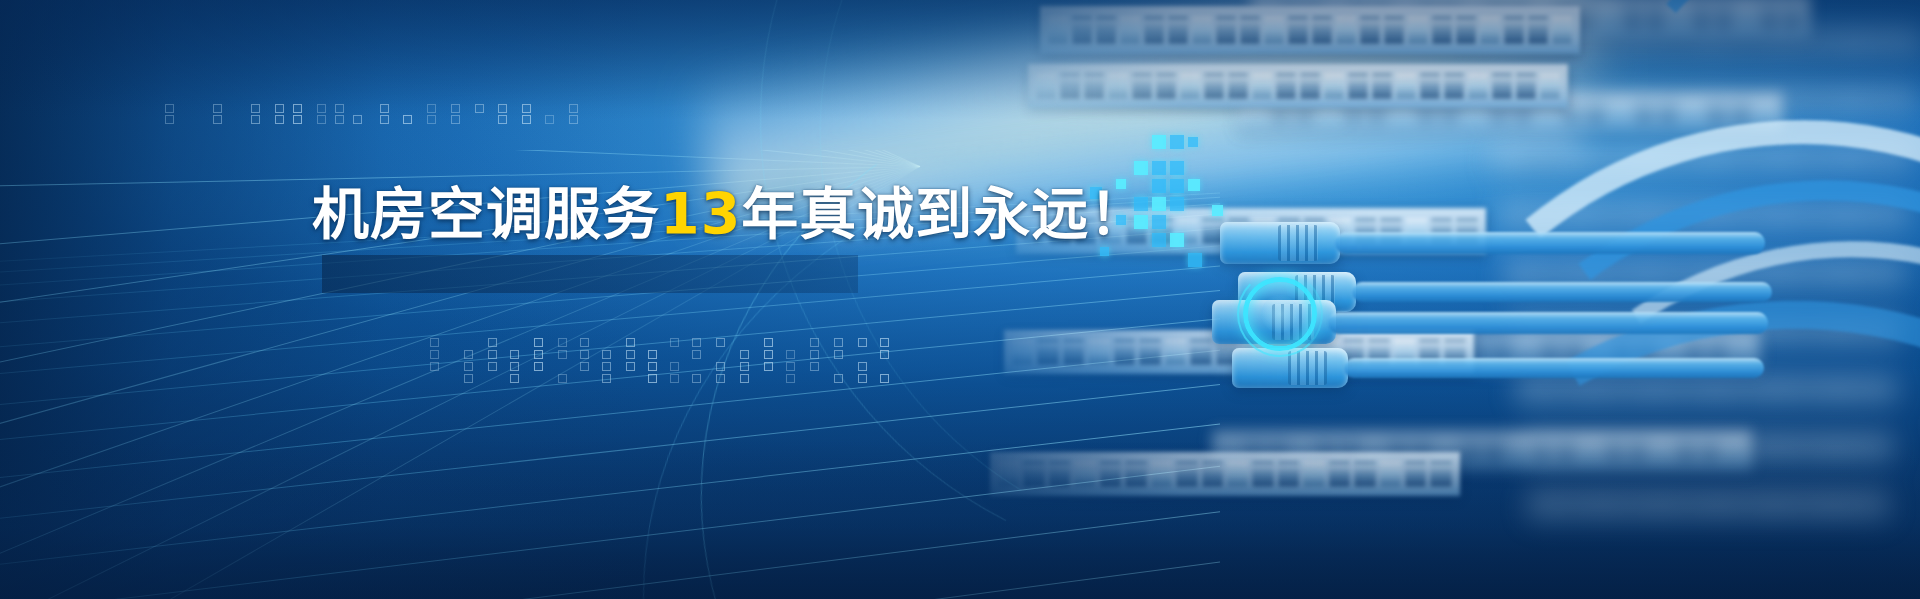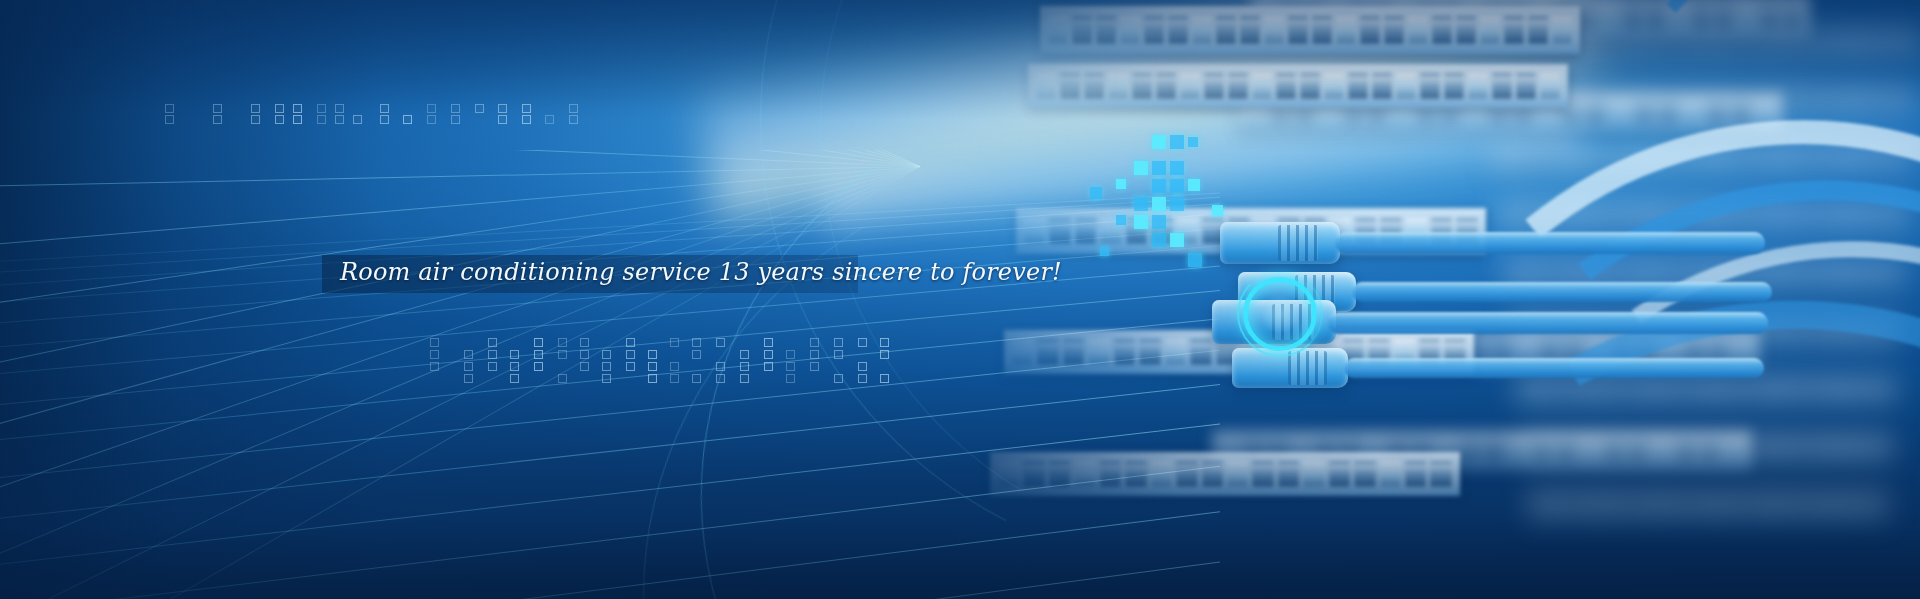--- a/index.html
+++ b/index.html
@@ -843,17 +843,19 @@
       <u style="left: 428px; top: 24px; width: 9px; height: 9px; opacity: 0.7;"></u>
       <u style="left: 428px; top: 36px; width: 9px; height: 9px; opacity: 0.7;"></u>
       <u style="left: 450px; top: 0px; width: 9px; height: 9px; opacity: 0.8;"></u>
       <u style="left: 450px; top: 12px; width: 9px; height: 9px; opacity: 0.8;"></u>
       <u style="left: 450px; top: 36px; width: 9px; height: 9px; opacity: 0.8;"></u>
     </div>
 
   <div class="top-fade"></div>
   <div class="bottom-fade"></div>
 
+  <div class="headline">
+    <span>机房空调服务</span><span class="hl">13</span><span>年真诚到永远！</span>
+  </div>
 
   <div class="sub-band"></div>
-  <div class="subtitle">Room air conditioning service 13 years sincere to forever!</div>
 
 </div>
 
 </body></html>

